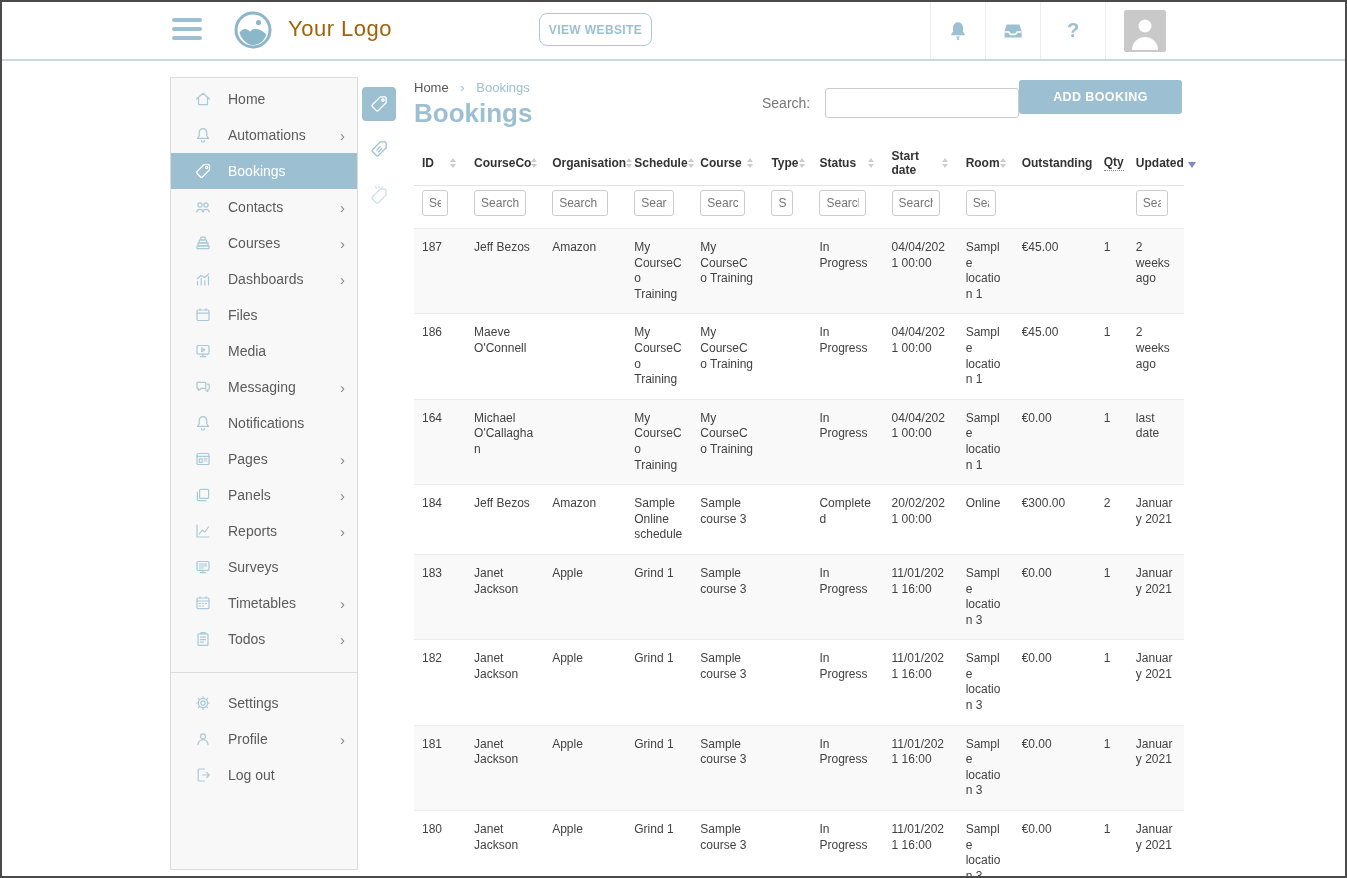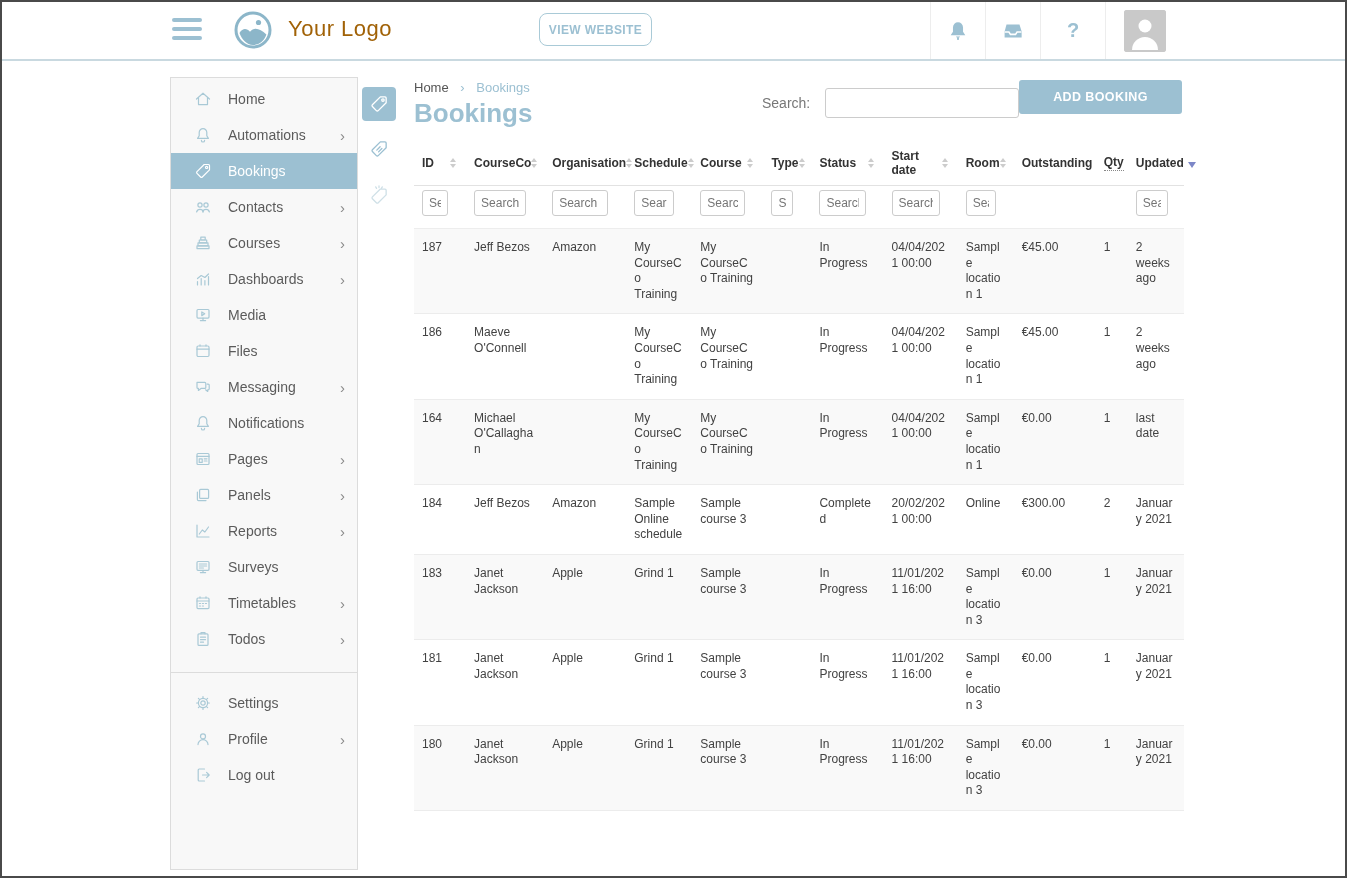--- a/index.html
+++ b/index.html
@@ -181,35 +181,35 @@
             <path fill="none" stroke="currentColor" stroke-width="1.2" stroke-linecap="round" stroke-linejoin="round" d="M4.5 16 V12.5 M8.2 16 V9.5 M11.9 16 V11.5 M15.5 16 V7.5"></path>
             <path fill="none" stroke="currentColor" stroke-width="1.2" stroke-linecap="round" stroke-linejoin="round" d="M4.5 9.5 l3.7 -3 3.7 2 3.6 -3.5"></path>
           </svg>
         </span>
         <span>Dashboards</span>
         <span class="chev">›</span>
       </div>
       <div class="side-item">
         <span class="ic">
           <svg viewBox="0 0 20 20">
+            <rect fill="none" stroke="currentColor" stroke-width="1.2" stroke-linecap="round" stroke-linejoin="round" x="4" y="5" width="12" height="10.5" rx="1.2"></rect>
+            <path fill="none" stroke="currentColor" stroke-width="1.2" stroke-linecap="round" stroke-linejoin="round" d="M4 8.2 h12 M7 5 V3.8 M13 5 V3.8"></path>
+          </svg>
+        </span>
+        <span>Files</span>
+      </div>
+      <div class="side-item">
+        <span class="ic">
+          <svg viewBox="0 0 20 20">
             <rect fill="none" stroke="currentColor" stroke-width="1.2" stroke-linecap="round" stroke-linejoin="round" x="4" y="4.5" width="12" height="8.6" rx="1"></rect>
             <path fill="none" stroke="currentColor" stroke-width="1.2" stroke-linecap="round" stroke-linejoin="round" d="M10 13.1 v2 M7.4 15.6 h5.2"></path>
             <path fill="none" stroke="currentColor" stroke-width="1.2" stroke-linecap="round" stroke-linejoin="round" d="M8.8 6.9 l2.9 1.9 -2.9 1.9 Z"></path>
           </svg>
         </span>
         <span>Media</span>
-      </div>
-      <div class="side-item">
-        <span class="ic">
-          <svg viewBox="0 0 20 20">
-            <rect fill="none" stroke="currentColor" stroke-width="1.2" stroke-linecap="round" stroke-linejoin="round" x="4" y="5" width="12" height="10.5" rx="1.2"></rect>
-            <path fill="none" stroke="currentColor" stroke-width="1.2" stroke-linecap="round" stroke-linejoin="round" d="M4 8.2 h12 M7 5 V3.8 M13 5 V3.8"></path>
-          </svg>
-        </span>
-        <span>Files</span>
       </div>
       <div class="side-item">
         <span class="ic">
           <svg viewBox="0 0 20 20">
             <path fill="none" stroke="currentColor" stroke-width="1.2" stroke-linecap="round" stroke-linejoin="round" d="M4 5.4 h7.8 a1 1 0 0 1 1 1 v4 a1 1 0 0 1 -1 1 H8 l-2.6 2 v-2 H5 a1 1 0 0 1 -1 -1 Z"></path>
             <path fill="none" stroke="currentColor" stroke-width="1.2" stroke-linecap="round" stroke-linejoin="round" d="M14.2 7.2 h1 a1 1 0 0 1 1 1 v3.6 a1 1 0 0 1 -1 1 h-.5 v1.7 l-2.1 -1.7"></path>
           </svg>
         </span>
         <span>Messaging</span>
         <span class="chev">›</span>
@@ -545,43 +545,57 @@
           <td>Sample course 3</td>
           <td></td>
           <td>In Progress</td>
           <td>11/01/2021 16:00</td>
           <td>Sample location 3</td>
           <td>€0.00</td>
           <td>1</td>
           <td>January 2021</td>
         </tr>
         <tr>
-          <td>181</td>
+          <td>182</td>
           <td>Janet Jackson</td>
           <td>Apple</td>
           <td>Grind 1</td>
           <td>Sample course 3</td>
           <td></td>
           <td>In Progress</td>
           <td>11/01/2021 16:00</td>
           <td>Sample location 3</td>
           <td>€0.00</td>
           <td>1</td>
           <td>January 2021</td>
         </tr>
         <tr>
-          <td>180</td>
+          <td>181</td>
           <td>Janet Jackson</td>
           <td>Apple</td>
           <td>Grind 1</td>
           <td>Sample course 3</td>
           <td></td>
           <td>In Progress</td>
           <td>11/01/2021 16:00</td>
           <td>Sample location 3</td>
           <td>€0.00</td>
           <td>1</td>
           <td>January 2021</td>
         </tr>
+        <tr>
+          <td>180</td>
+          <td>Janet Jackson</td>
+          <td>Apple</td>
+          <td>Grind 1</td>
+          <td>Sample course 3</td>
+          <td></td>
+          <td>In Progress</td>
+          <td>11/01/2021 16:00</td>
+          <td>Sample location 3</td>
+          <td>€0.00</td>
+          <td>1</td>
+          <td>January 2021</td>
+        </tr>
       </tbody>
   </table>
 
 </main>
 
 </body></html>

